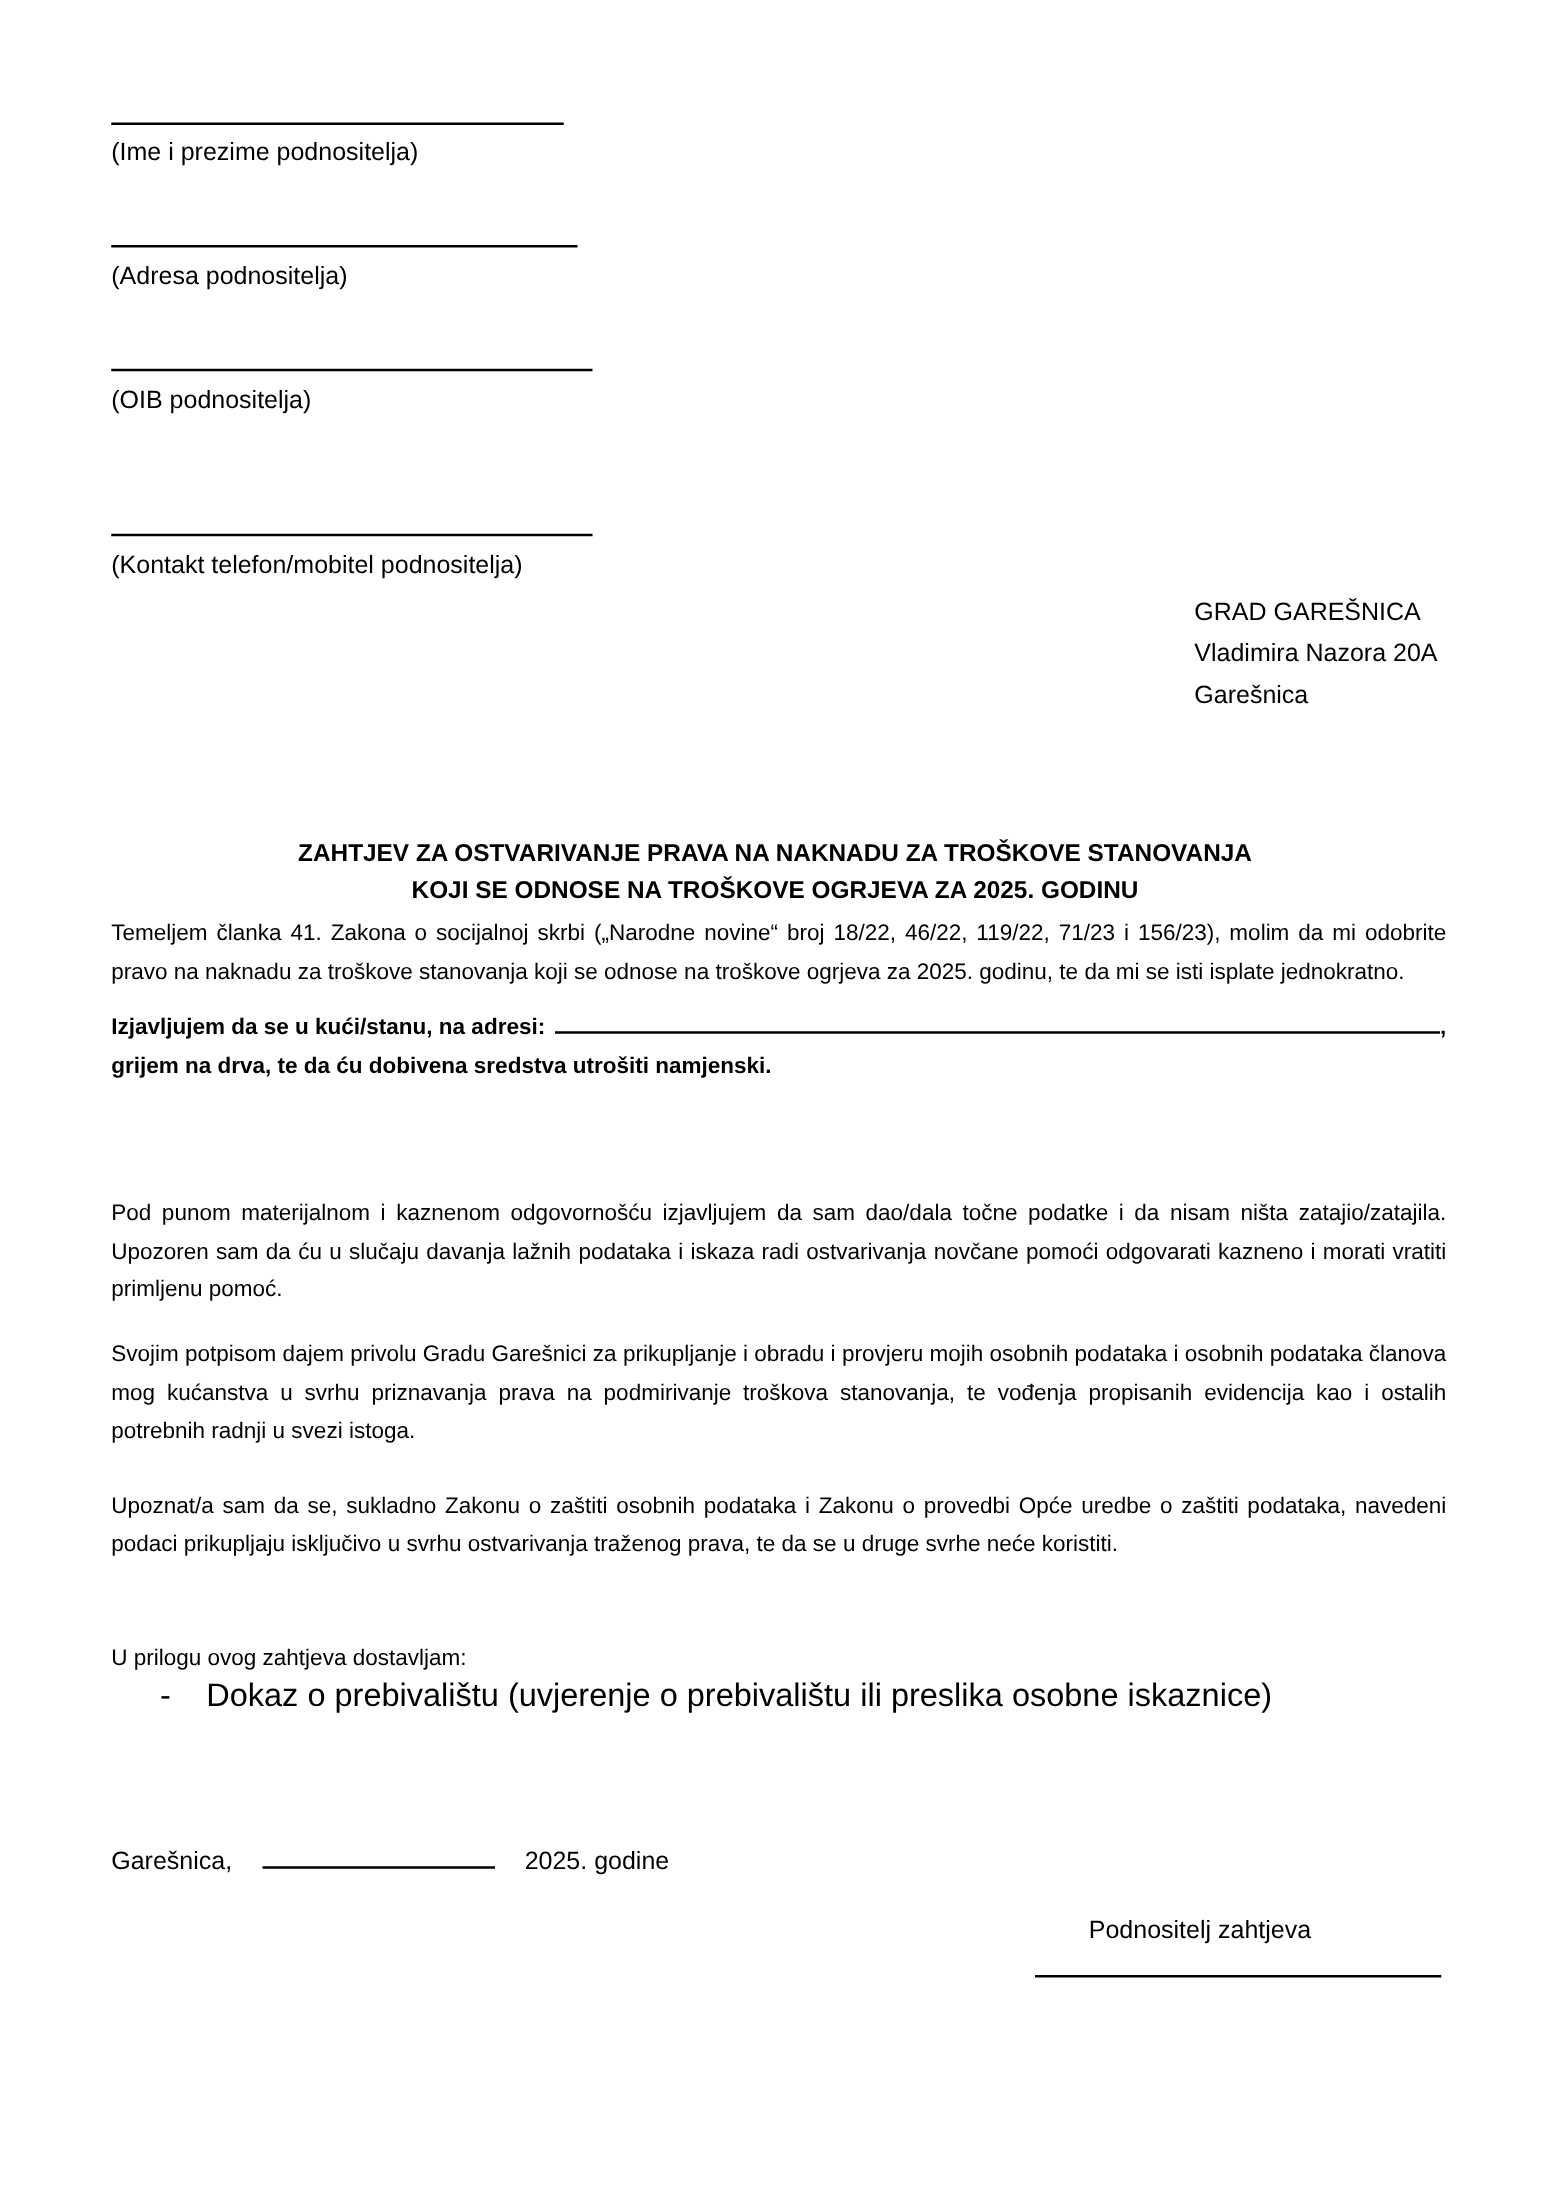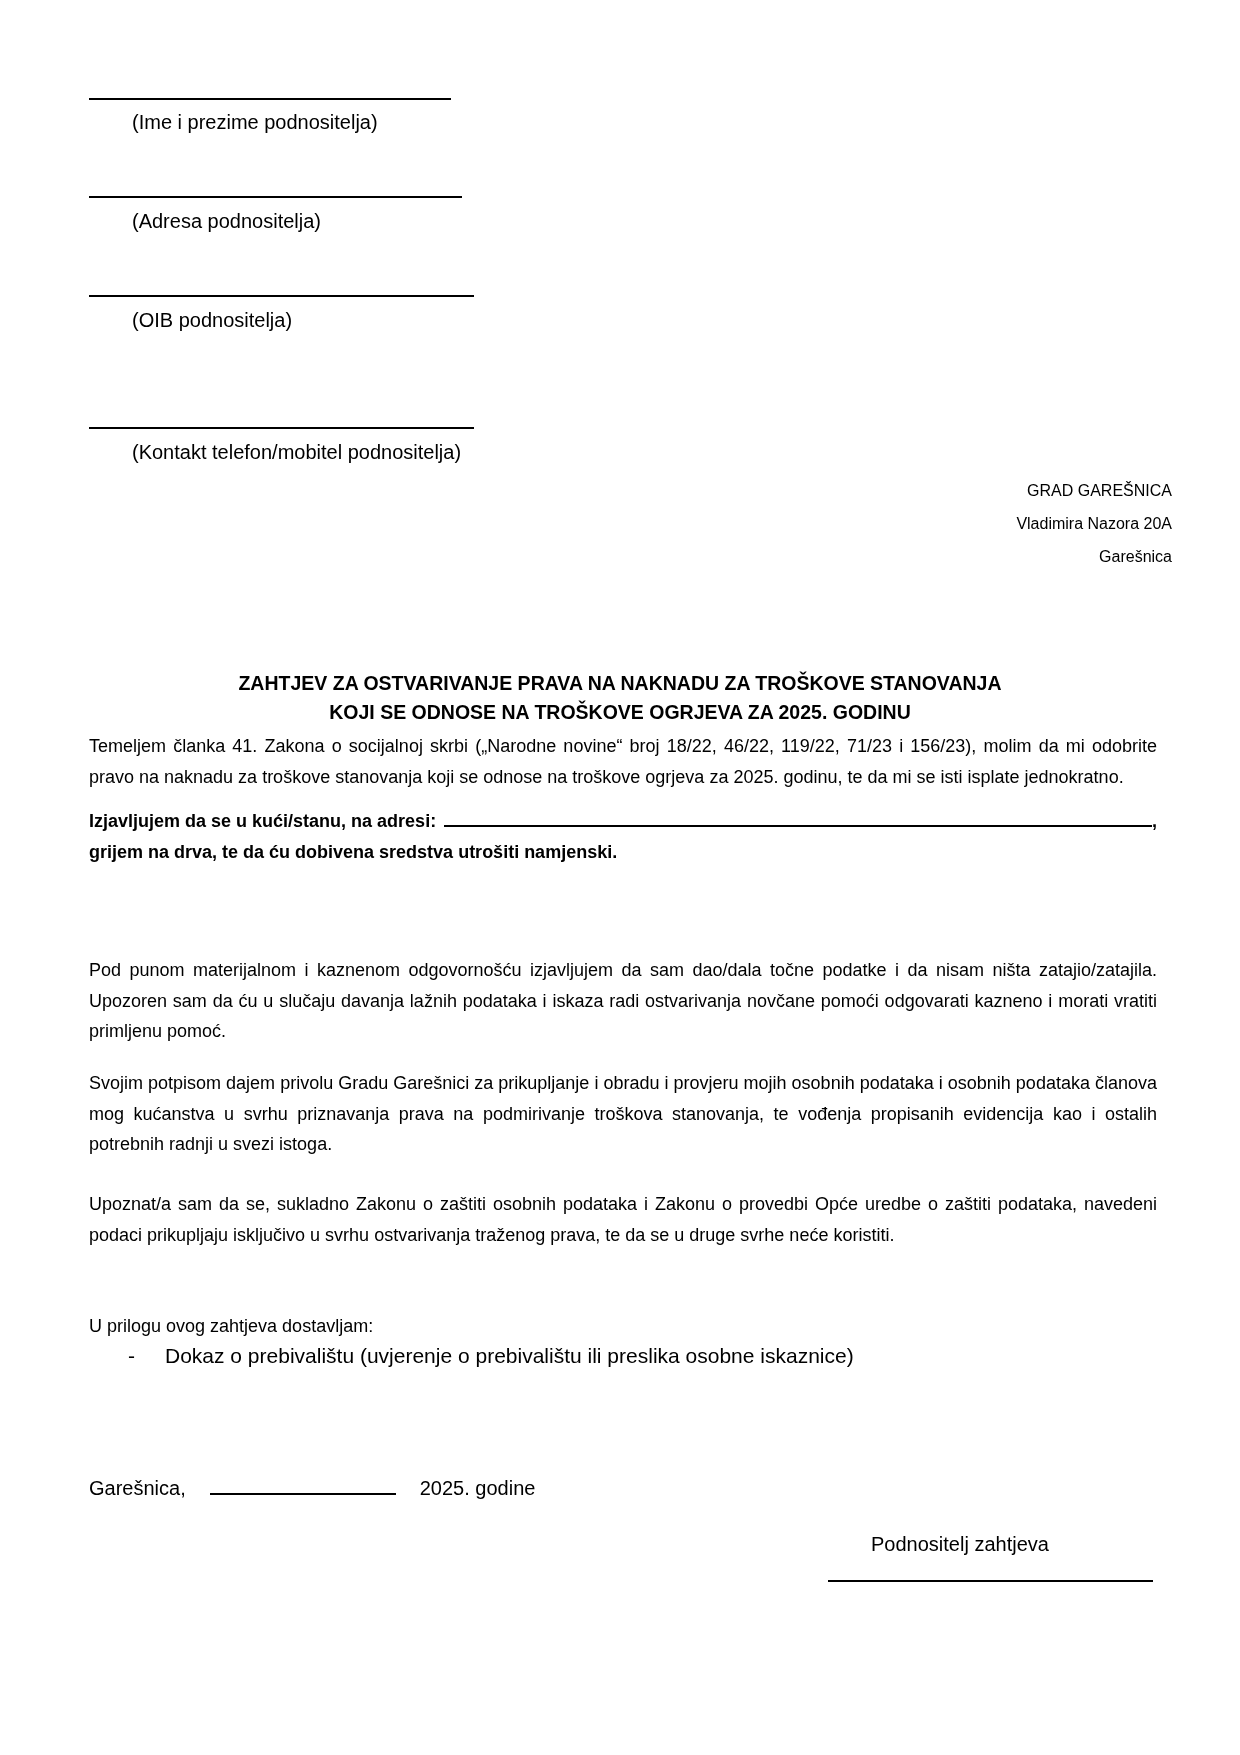--- a/index.html
+++ b/index.html
@@ -2,28 +2,28 @@
 <html><head>
   <meta charset="utf-8">
   <style>
     html, body { margin: 0; padding: 0; background: #ffffff; }
     body {
       width: 1240px; height: 1755px; position: relative; overflow: hidden;
       font-family: "Liberation Sans", sans-serif; color: #000; font-size: 20px;
     }
     .abs { position: absolute; gap: 18px; }
     .line { position: absolute; height: 2px; background: #000; }
-    .label { position: absolute; left: 89px; font-size: 20px; line-height: 24px; white-space: nowrap; margin-left: 43px; }
-    .recipient { position: absolute; right: 68px; text-align: right; font-size: 16px; line-height: 33px; }
+    .label { position: absolute; left: 89px; font-size: 20px; line-height: 24px; white-space: nowrap; }
+    .recipient { position: absolute; right: 90px; font-size: 20px; line-height: 33px; }
     .recipient div { white-space: nowrap; }
     .title { position: absolute; left: 0; width: 1240px; text-align: center; font-weight: bold; font-size: 19.5px; line-height: 29px; }
     .para { position: absolute; left: 89px; width: 1068px; font-size: 18px; line-height: 30.5px; text-align: justify; }
     .para.bold { font-weight: bold; }
     .inline-blank { display: inline-block; border-bottom: 2px solid #000; height: 19px; vertical-align: baseline; }
-    .list-item { position: absolute; left: 128px; font-size: 21px; line-height: 30px; white-space: nowrap; }
+    .list-item { position: absolute; left: 128px; font-size: 26px; line-height: 30px; white-space: nowrap; }
     .list-item .dash { display: inline-block; width: 37px; }
   </style>
 </head>
 <body>
 
 <div class="line" style="left:89px; top:98px; width:362px;"></div>
 <div class="label" style="top:110px;">(Ime i prezime podnositelja)</div>
 
 <div class="line" style="left:89px; top:196px; width:373px;"></div>
 <div class="label" style="top:209px;">(Adresa podnositelja)</div>

